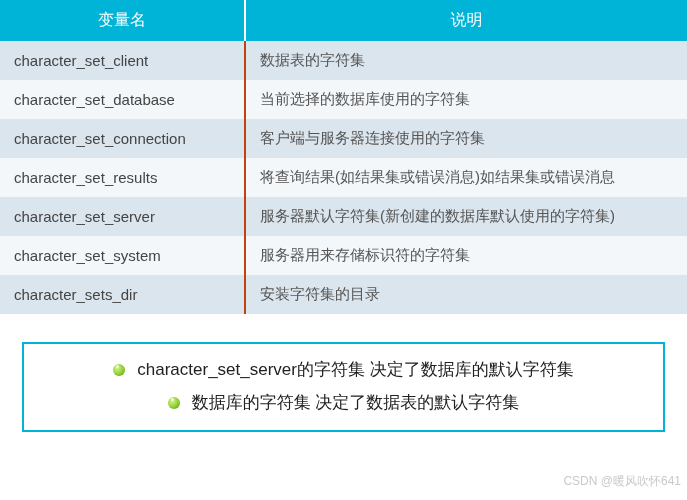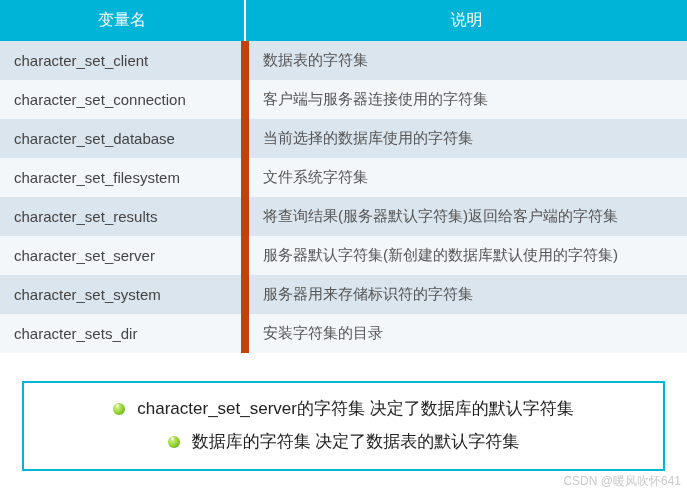--- a/index.html
+++ b/index.html
@@ -24,21 +24,21 @@
     text-align: center;
     font-size: 16px;
     border-right: 2px solid #fff;
   }
   th:last-child { border-right: none; }
   th:first-child { width: 245px; }
   td {
     padding: 10px 14px;
     color: #555;
     font-size: 15px;
-    border-right: 8px solid #c2410c;
+    border-right: 2px solid #c2410c;
   }
   td:last-child { border-right: none; }
   td:first-child { color: #444; }
   tbody tr:nth-child(odd) td { background: #dbe5ee; }
   tbody tr:nth-child(even) td { background: #f4f7fa; }
 
   .note-box {
     margin: 28px 22px 0 22px;
     border: 2px solid #00b4d8;
     padding: 14px 18px 6px 18px;
@@ -87,34 +87,30 @@
       <th>变量名</th>
       <th>说明</th>
     </tr>
   </thead>
   <tbody>
       <tr>
         <td>character_set_client</td>
         <td>数据表的字符集</td>
       </tr>
       <tr>
+        <td>character_set_database</td>
+        <td>当前选择的数据库使用的字符集</td>
+      </tr>
+      <tr>
         <td>character_set_connection</td>
         <td>客户端与服务器连接使用的字符集</td>
       </tr>
       <tr>
-        <td>character_set_database</td>
-        <td>当前选择的数据库使用的字符集</td>
-      </tr>
-      <tr>
-        <td>character_set_filesystem</td>
-        <td>文件系统字符集</td>
-      </tr>
-      <tr>
         <td>character_set_results</td>
-        <td>将查询结果(服务器默认字符集)返回给客户端的字符集</td>
+        <td>将查询结果(如结果集或错误消息)如结果集或错误消息</td>
       </tr>
       <tr>
         <td>character_set_server</td>
         <td>服务器默认字符集(新创建的数据库默认使用的字符集)</td>
       </tr>
       <tr>
         <td>character_set_system</td>
         <td>服务器用来存储标识符的字符集</td>
       </tr>
       <tr>

